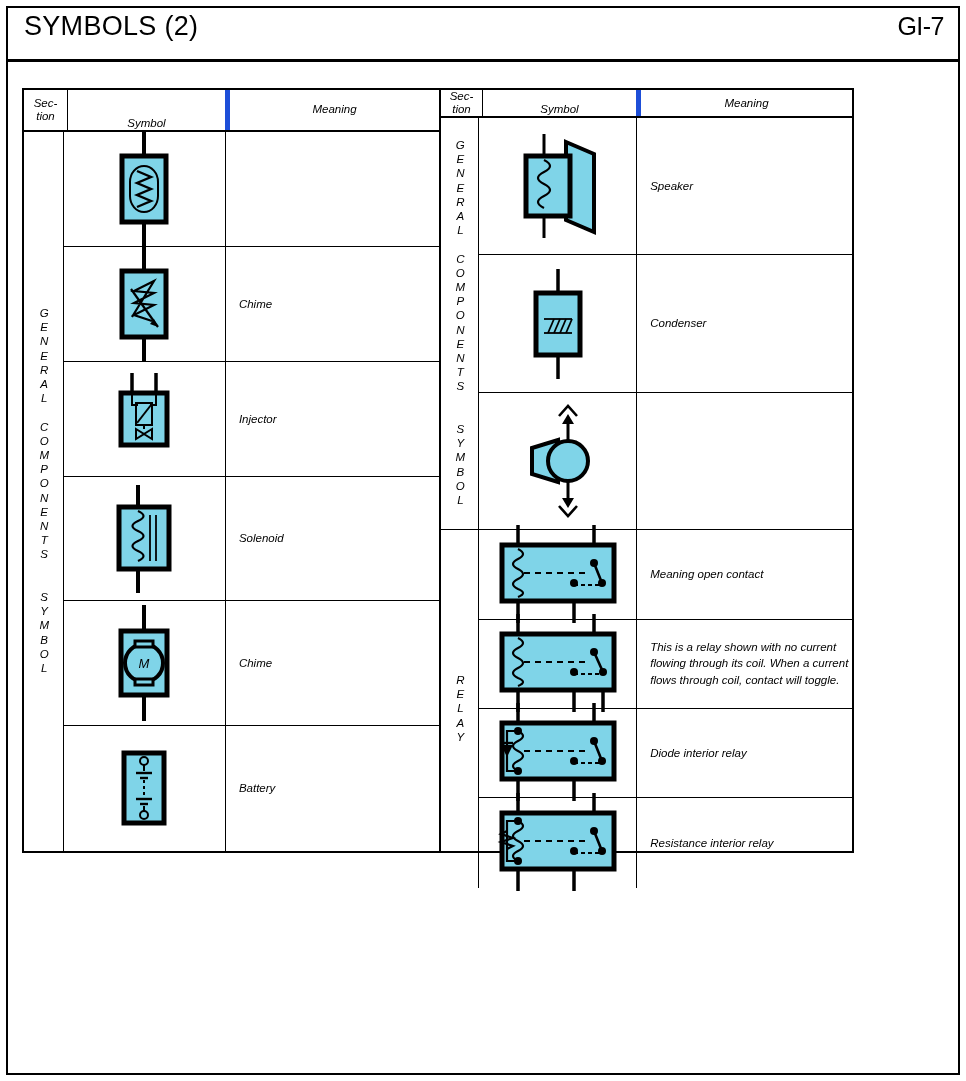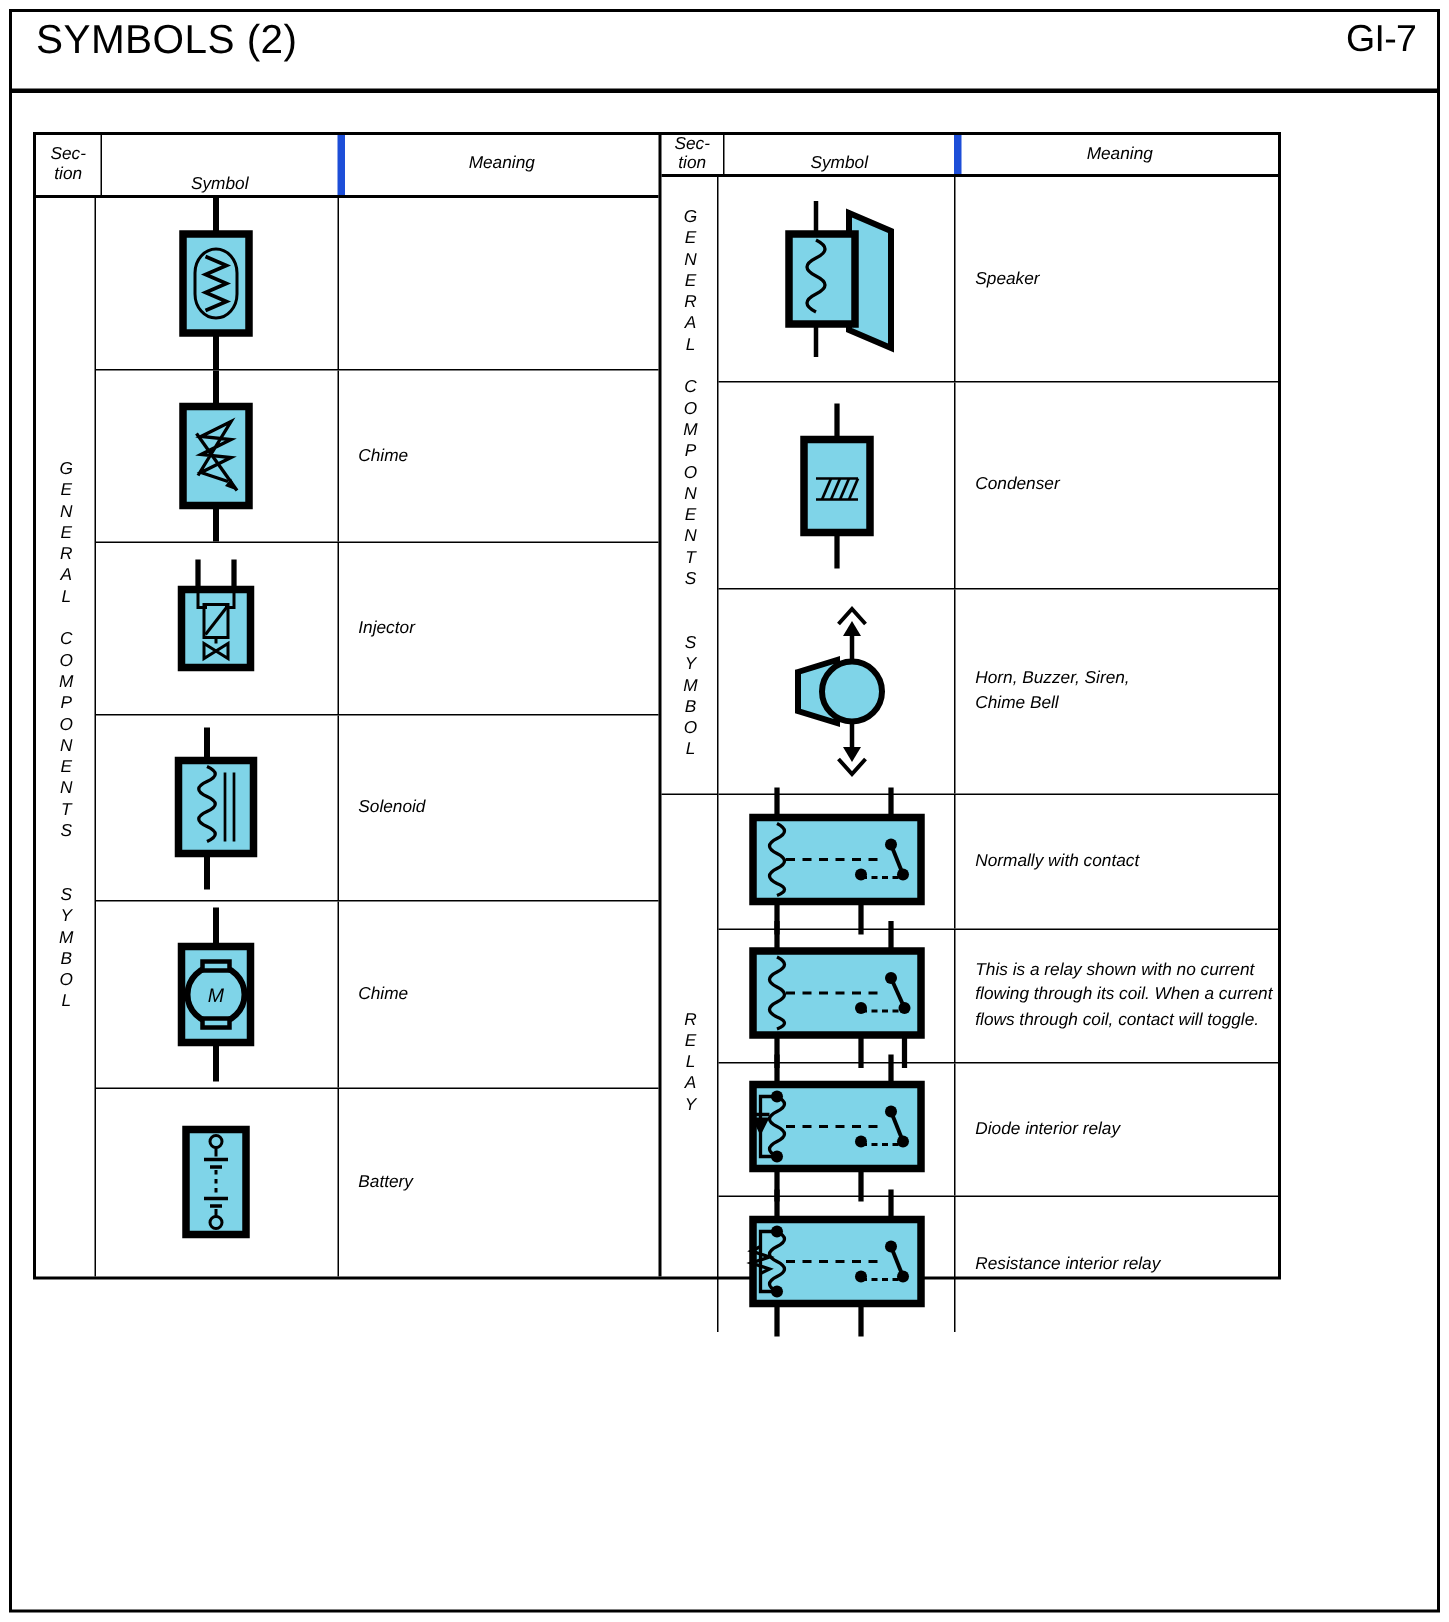--- a/index.html
+++ b/index.html
@@ -231,42 +231,40 @@
                 <polygon points="22,46 48,38 48,80 22,72" fill="#7fd4e8" stroke="#000" stroke-width="4"></polygon>
                 <circle cx="58" cy="59" r="20" fill="#7fd4e8" stroke="#000" stroke-width="4"></circle>
                 <line x1="58" y1="38" x2="58" y2="16" stroke="#000" stroke-width="3"></line>
                 <polygon points="58,12 52,22 64,22" fill="#000"></polygon>
                 <polyline points="49,14 58,4 67,14" fill="none" stroke="#000" stroke-width="2.6"></polyline>
                 <line x1="58" y1="80" x2="58" y2="100" stroke="#000" stroke-width="3"></line>
                 <polygon points="58,106 52,96 64,96" fill="#000"></polygon>
                 <polyline points="49,104 58,114 67,104" fill="none" stroke="#000" stroke-width="2.6"></polyline>
               </svg>
             </div>
-            <div class="meancell" style="white-space:pre-line">Horn, Buzzer, Siren,
-Chime Bell</div>
           </div>
 
           <div class="cellrow" style="height:11.6%">
             <div class="symcell">
               <svg class="sym-svg" width="136" height="104" viewBox="0 0 136 104">
                 <line x1="28" y1="2" x2="28" y2="22" stroke="#000" stroke-width="3.5"></line>
                 <line x1="104" y1="2" x2="104" y2="22" stroke="#000" stroke-width="3.5"></line>
                 <line x1="28" y1="78" x2="28" y2="100" stroke="#000" stroke-width="3.5"></line>
                 <line x1="84" y1="78" x2="84" y2="100" stroke="#000" stroke-width="3.5"></line>
                 <rect x="12" y="22" width="112" height="56" fill="#7fd4e8" stroke="#000" stroke-width="5"></rect>
                 <path d="M28 26 q10 5 0 10 q-10 5 0 10 q10 5 0 10 q-10 5 0 10 q10 4 0 8" fill="none" stroke="#000" stroke-width="2.2"></path>
                 <line x1="34" y1="50" x2="100" y2="50" stroke="#000" stroke-width="2" stroke-dasharray="6,5"></line>
                 <line x1="104" y1="40" x2="112" y2="60" stroke="#000" stroke-width="2.6"></line>
                 <circle cx="104" cy="40" r="4" fill="#000"></circle>
                 <circle cx="112" cy="60" r="4" fill="#000"></circle>
                 <circle cx="84" cy="60" r="4" fill="#000"></circle>
                 <line x1="84" y1="62" x2="112" y2="62" stroke="#000" stroke-width="2" stroke-dasharray="4,3"></line>
               </svg>
             </div>
-            <div class="meancell">Normally with contact</div>
+            <div class="meancell">Meaning open contact</div>
           </div>
 
           <div class="cellrow" style="height:11.6%">
             <div class="symcell">
               <svg class="sym-svg" width="136" height="104" viewBox="0 0 136 104">
                 <line x1="28" y1="2" x2="28" y2="22" stroke="#000" stroke-width="3.5"></line>
                 <line x1="104" y1="2" x2="104" y2="22" stroke="#000" stroke-width="3.5"></line>
                 <line x1="28" y1="78" x2="28" y2="100" stroke="#000" stroke-width="3.5"></line>
                 <line x1="84" y1="78" x2="84" y2="100" stroke="#000" stroke-width="3.5"></line>
                 <line x1="113" y1="78" x2="113" y2="100" stroke="#000" stroke-width="3.5"></line>

